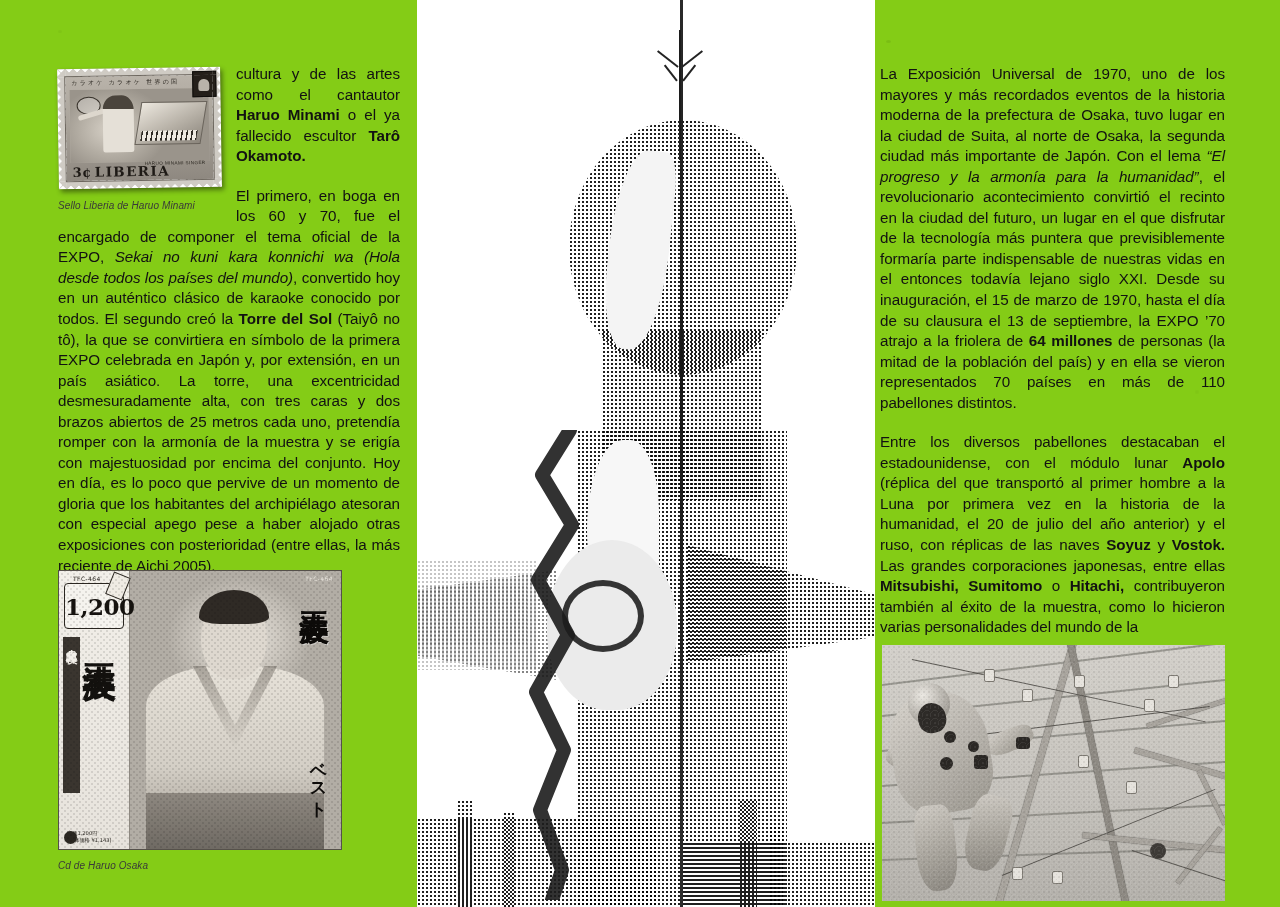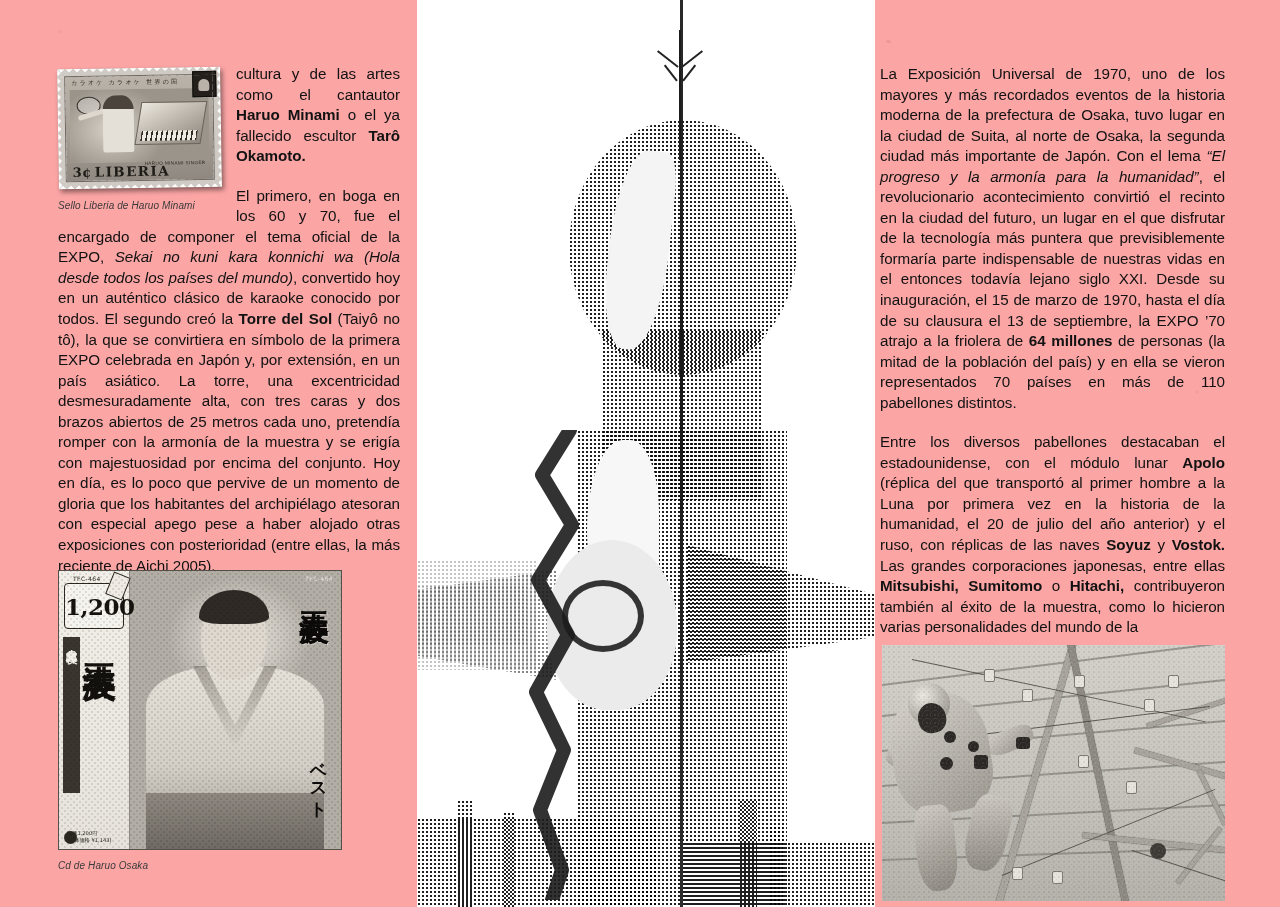--- a/index.html
+++ b/index.html
@@ -8,21 +8,21 @@
     background: #ffffff;
   }
   body {
     font-family: "Liberation Sans", sans-serif;
     color: #000000;
   }
   #page {
     position: relative;
     width: 1280px;
     height: 907px;
-    background: #fca5a5;
+    background: #84cc16;
     overflow: hidden;
   }
 
   
   .col-text {
     position: absolute;
     font-family: "Liberation Sans", sans-serif;
     font-size: 15.2px;
     line-height: 20.55px;
     text-align: justify;

